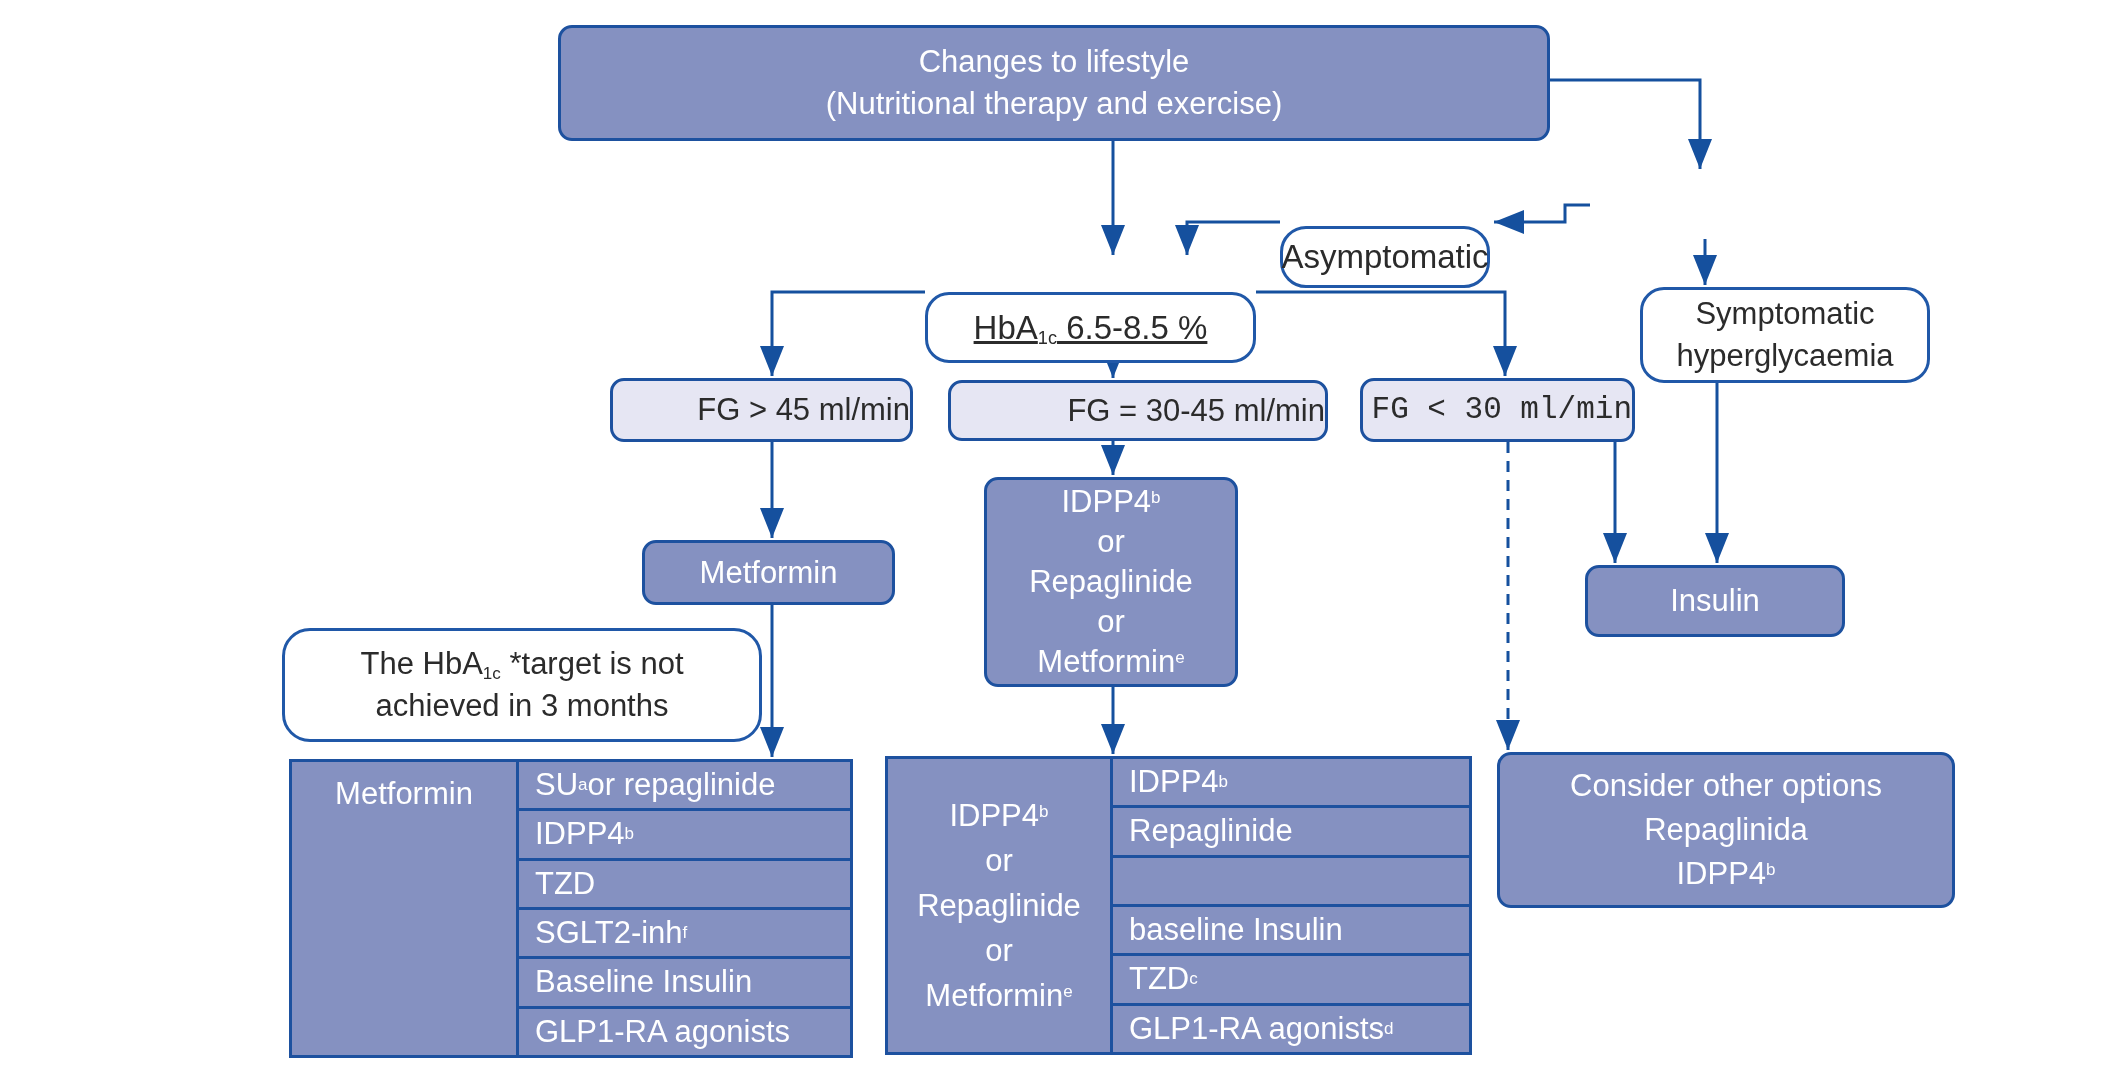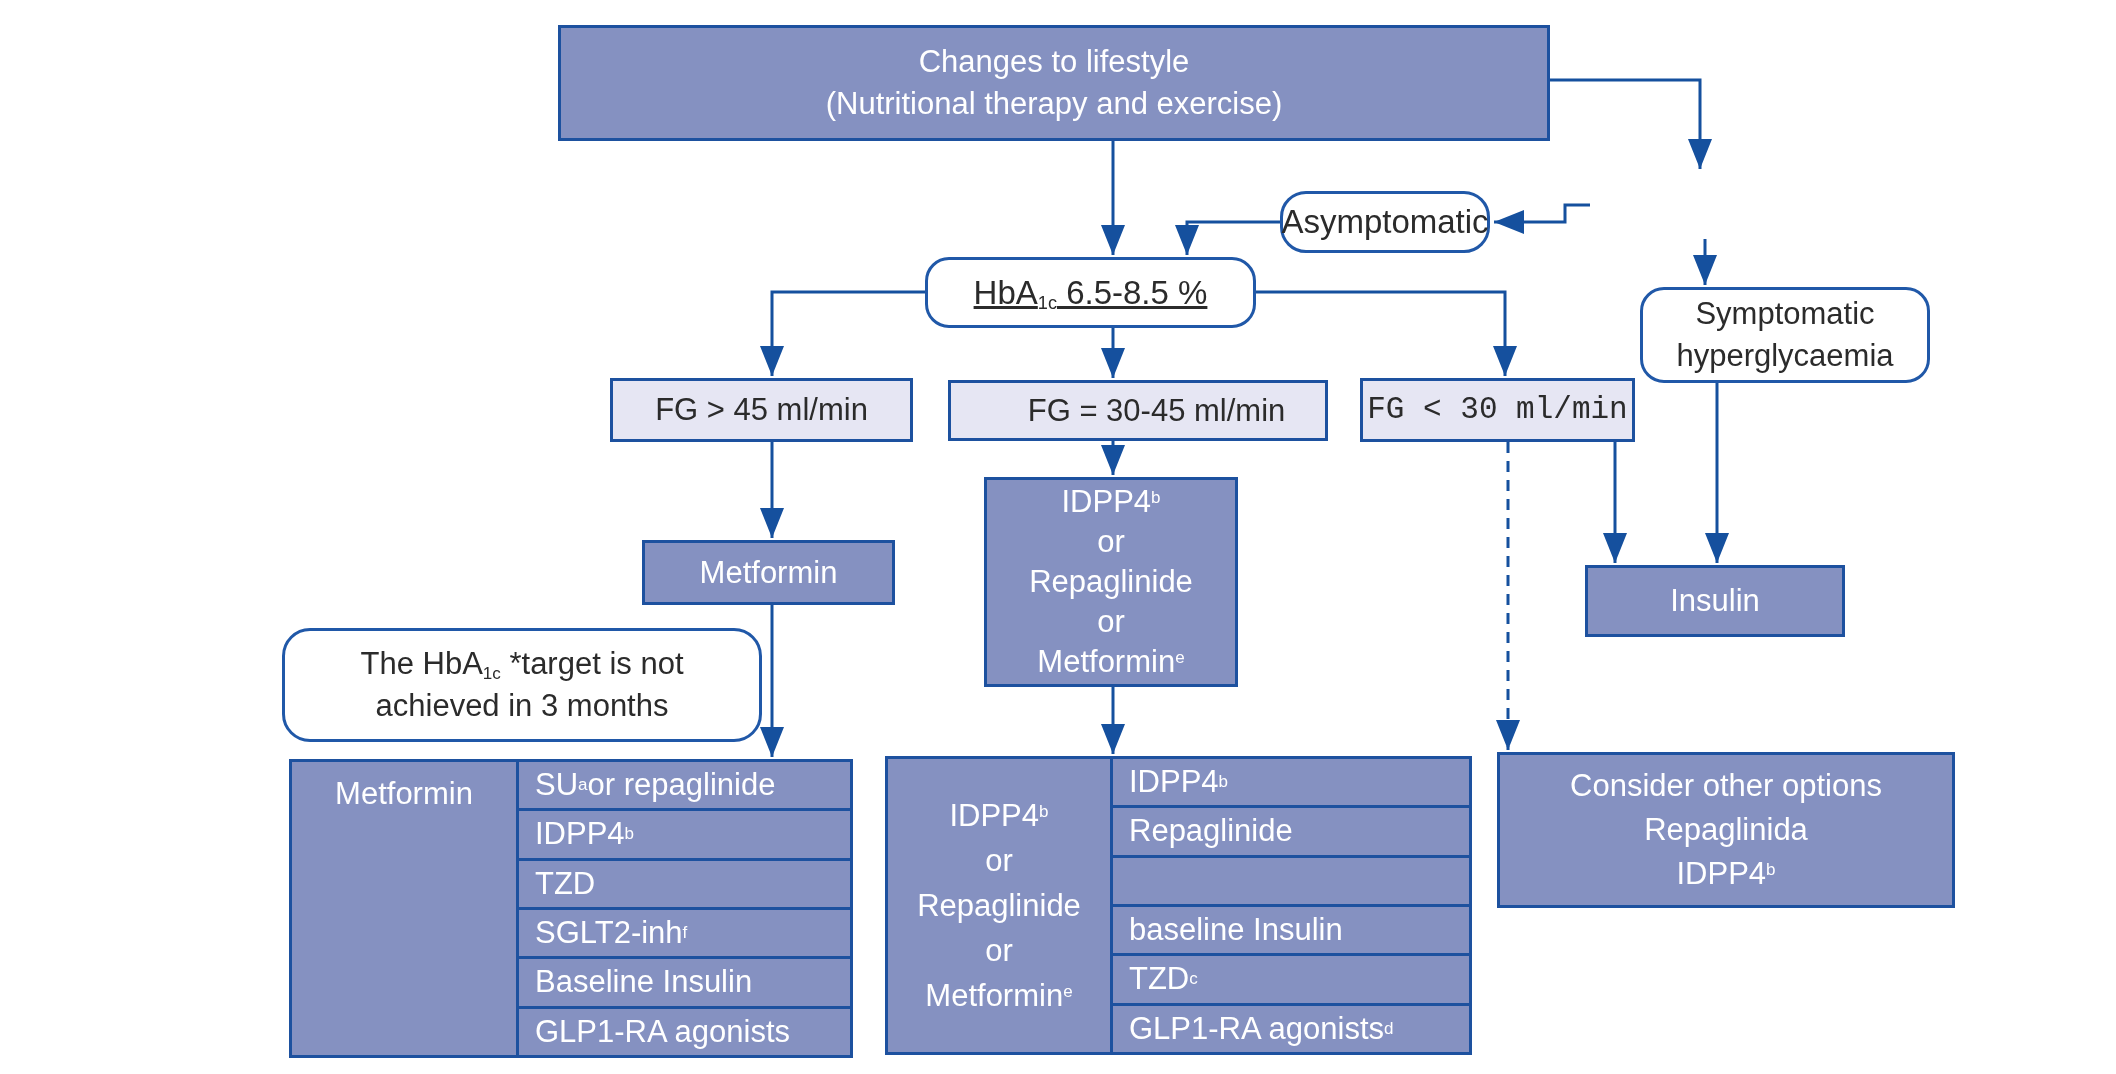--- a/index.html
+++ b/index.html
@@ -1,26 +1,26 @@
 <!DOCTYPE html>
 <html style="--bg: #ffffff; --node-fill: #8591c1; --node-border: #1d519f; --light-fill: #e6e6f3; --outline-border: #2058a8; --arrow: #15509e; --text-dark: #2b2b2b; --text-light: #ffffff;"><head>
 <meta charset="utf-8">
 <style>
   html,body{margin:0;padding:0;background:#fff;}
   #canvas{
     position:relative;width:2116px;height:1074px;background:var(--bg,#fff);
     font-family:"Liberation Sans", sans-serif;overflow:hidden;
   }
   .node{position:absolute;box-sizing:border-box;display:flex;flex-direction:column;
-        align-items:center;justify-content:center;text-align:center;}
+        align-items:center;justify-content:center;text-align:center;border-radius:14px;}
   .fill{background:var(--node-fill);border:3px solid var(--node-border);color:var(--text-light);}
-  .light{background:var(--light-fill);border:3px solid var(--node-border);color:var(--text-dark);}
+  .light{background:var(--light-fill);border:3px solid var(--node-border);color:var(--text-dark);align-items:flex-end;}
   .outline{background:#fff;border:3.5px solid var(--outline-border);color:var(--text-dark);border-radius:24px;}
   .t31{font-size:31px;line-height:42px;}
-  .t34{font-size:33px;line-height:44px;}
+  .t34{font-size:33px;line-height:44px;margin-top:35px;}
   sub{font-size:0.55em;vertical-align:-0.3em;line-height:0;}
   sup{font-size:0.55em;vertical-align:0.5em;line-height:0;}
   
   .dtable{position:absolute;display:grid;background:var(--node-border);
           gap:3px;padding:3px;box-sizing:border-box;}
   .cell{background:var(--node-fill);color:var(--text-light);font-size:31px;
         display:flex;align-items:center;box-sizing:border-box;padding:0 0 0 16px;}
   .cell.head-top{align-items:flex-start;justify-content:center;padding:14px 0 0 0;}
   .cell.head-mid{align-items:center;justify-content:center;padding:0;text-align:center;line-height:45px;}
   svg.edges{position:absolute;left:0;top:0;pointer-events:none;}

